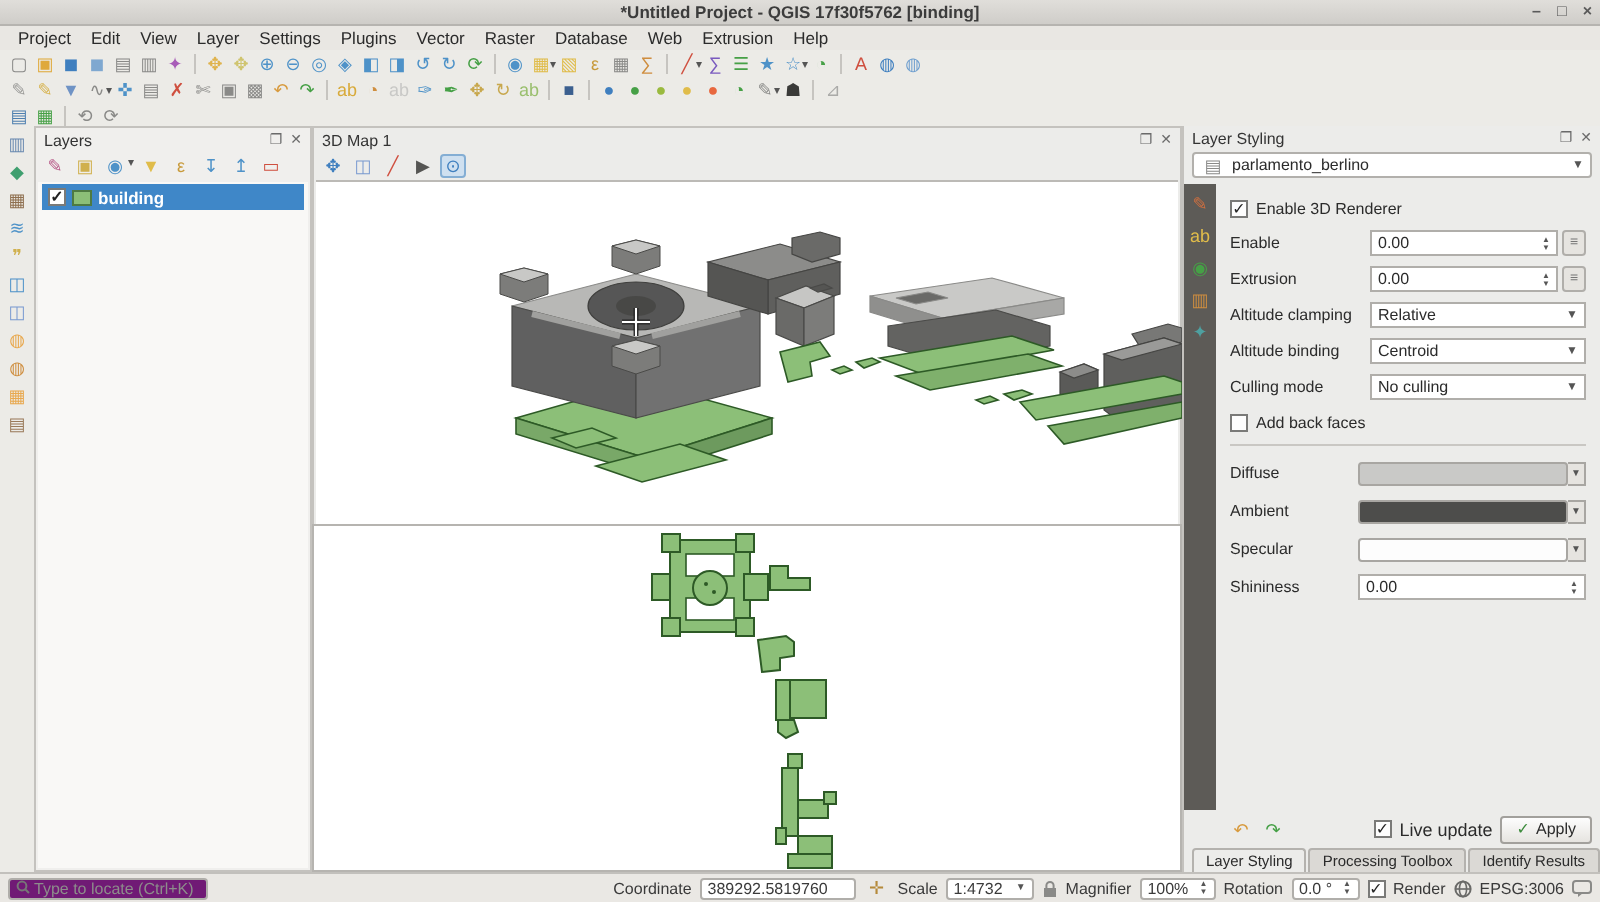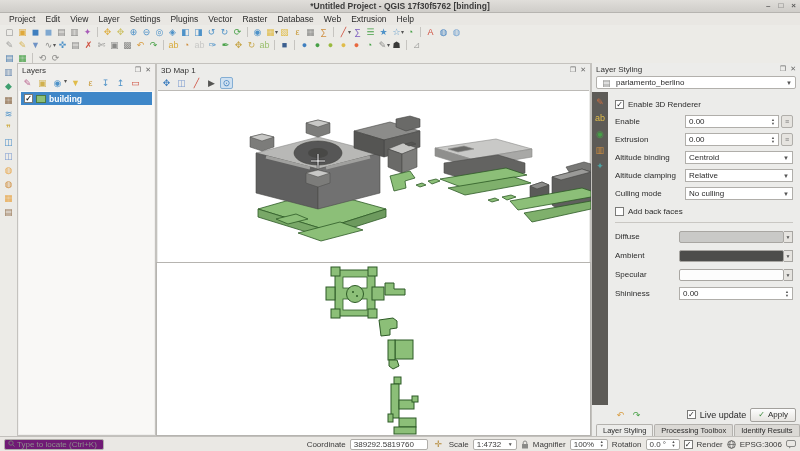--- a/index.html
+++ b/index.html
@@ -418,31 +418,31 @@
           <span>0.00</span>
           <span class="sarr">
               <span>▲</span>
               <span>▼</span>
             </span>
         </span>
         <span class="ovr">≡</span>
       </div>
 
       <div class="frow">
+        <span class="flabel">Altitude clamping</span>
+        <span class="sel">
+          <span>Relative</span>
+          <span class="car">▼</span>
+        </span>
+      </div>
+
+      <div class="frow">
         <span class="flabel">Altitude binding</span>
         <span class="sel">
           <span>Centroid</span>
-          <span class="car">▼</span>
-        </span>
-      </div>
-
-      <div class="frow">
-        <span class="flabel">Altitude clamping</span>
-        <span class="sel">
-          <span>Relative</span>
           <span class="car">▼</span>
         </span>
       </div>
 
       <div class="frow">
         <span class="flabel">Culling mode</span>
         <span class="sel">
           <span>No culling</span>
           <span class="car">▼</span>
         </span>

